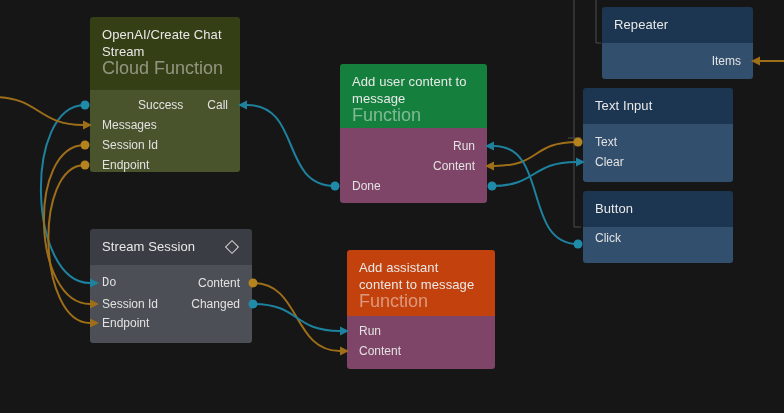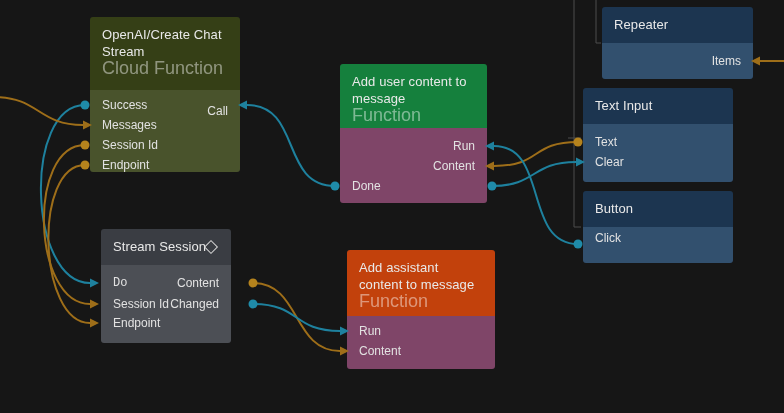--- a/index.html
+++ b/index.html
@@ -19,25 +19,25 @@
 </head>
 <body>
 
 <div id="canvas" style="width: 784px; height: 413px; background: rgb(22, 22, 22);">
     <div class="node" style="left: 90px; top: 17px; width: 150px; height: 155px;">
       <div class="node-body" style="height: 93px; background: rgb(73, 83, 44);"></div>
       <div class="node-header" style="height: 73px; background: rgb(53, 63, 22);">
         <span class="node-title">OpenAI/Create Chat Stream</span>
         <span class="node-subtitle">Cloud Function</span>
       </div>
-      <div class="port left" style="top: 78px;">Success</div>
+      <div class="port left" style="top: 78px; margin-left: 36px;">Success</div>
       <div class="port left" style="top: 98px;">Messages</div>
       <div class="port left" style="top: 118px;">Session Id</div>
       <div class="port left" style="top: 138px;">Endpoint</div>
-      <div class="port right" style="top: 84px; margin-left: 48px;">Call</div>
+      <div class="port right" style="top: 78px; margin-left: 48px;">Call</div>
     </div>
     <div class="node" style="left: 340px; top: 64px; width: 147px; height: 139px;">
       <div class="node-body" style="height: 75px; background: rgb(127, 69, 104);"></div>
       <div class="node-header" style="height: 64px; background: #15803d;">
         <span class="node-title">Add user content to message</span>
         <span class="node-subtitle">Function</span>
       </div>
       <div class="port right" style="top: 72px;">Run</div>
       <div class="port right" style="top: 92px;">Content</div>
       <div class="port left" style="top: 112px;">Done</div>
@@ -58,21 +58,21 @@
       </div>
       <div class="port right" style="top: 44px;">Items</div>
     </div>
     <div class="node" style="left: 583px; top: 191px; width: 150px; height: 72px;">
       <div class="node-body" style="height: 36px; background: rgb(50, 80, 110);"></div>
       <div class="node-header" style="height: 36px; background: rgb(28, 53, 80);">
         <span class="node-title">Button</span>
       </div>
       <div class="port left" style="top: 37px;">Click</div>
     </div>
-    <div class="node" style="left: 101px; top: 229px; width: 130px; height: 114px;">
+    <div class="node" style="left: 90px; top: 229px; width: 130px; height: 114px; padding-left: 32px;">
       <div class="node-body" style="height: 78px; background: rgb(76, 79, 85);"></div>
       <div class="node-header" style="height: 36px; background: rgb(58, 61, 67);">
         <span class="node-title">Stream Session</span>
         <span class="diamond-icon"></span>
       </div>
       <div class="port left" style="top: 44px; font-family: Liberation Mono, monospace;">Do</div>
       <div class="port left" style="top: 65px;">Session Id</div>
       <div class="port left" style="top: 84px;">Endpoint</div>
       <div class="port right" style="top: 44px;">Content</div>
       <div class="port right" style="top: 65px;">Changed</div>

